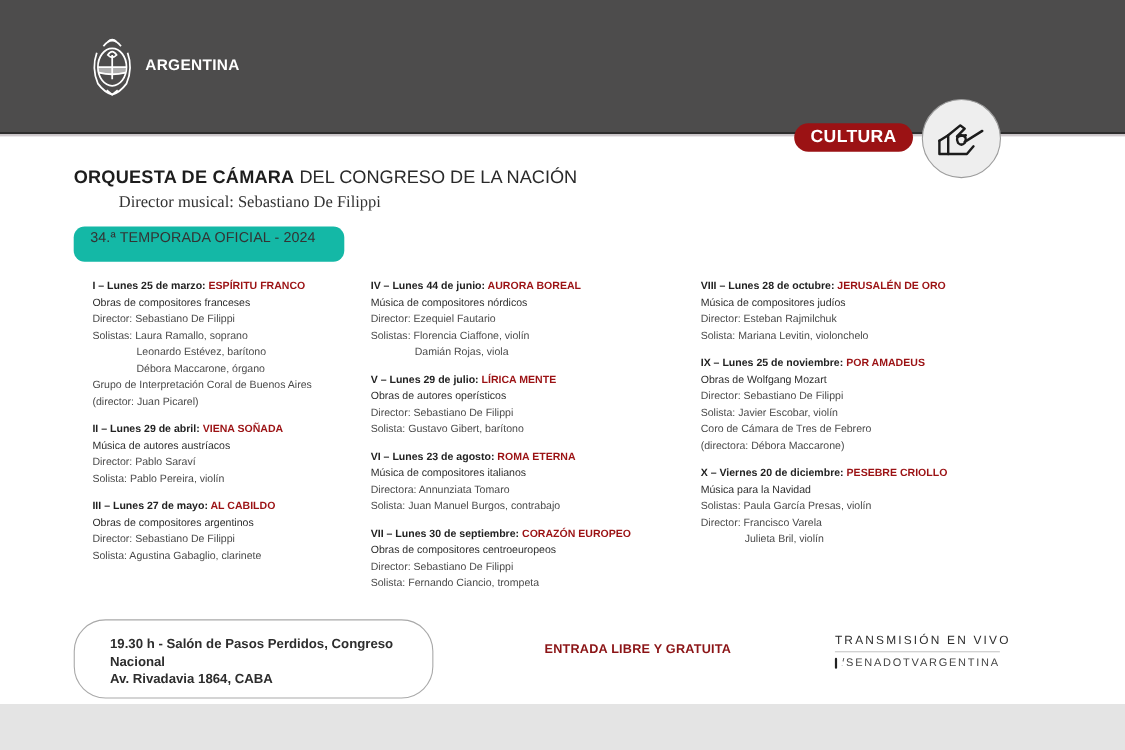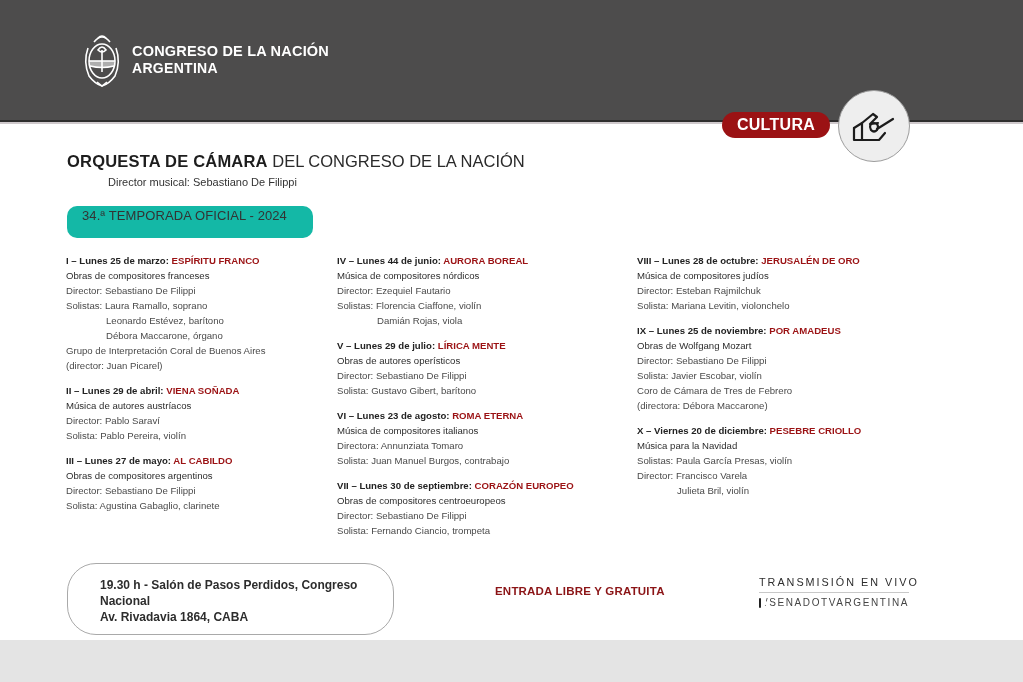--- a/index.html
+++ b/index.html
@@ -15,26 +15,26 @@
   .logo-text { margin-left: 10px; color: #fff; }
   .logo-title { font-family: "Liberation Sans", sans-serif; font-weight: bold; font-size: 14.5px; letter-spacing: 0.2px; line-height: 18px; }
   .logo-sub { font-family: "Liberation Sans", sans-serif; font-weight: bold; font-size: 14px; letter-spacing: 0.3px; line-height: 14px; margin-top: 1px; }
 
   .cultura-badge { position: absolute; left: 722px; top: 112px; width: 108px; height: 26px; background: #9b1214; border-radius: 13px; color: #fff; font-family: "Liberation Sans", sans-serif; font-weight: bold; font-size: 16px; text-align: center; line-height: 26px; letter-spacing: 0.3px; }
   .cultura-icon { position: absolute; left: 838px; top: 90px; width: 72px; height: 72px; border-radius: 50%; background: #eeeeee; border: 1.5px solid #9c9c9c; display: flex; align-items: center; justify-content: center; }
 
   .title { position: absolute; left: 67px; top: 152px; font-family: "Liberation Sans", sans-serif; font-size: 16.5px; color: #1d1d1d; white-space: nowrap; }
   .title b { font-weight: bold; letter-spacing: 0.2px; }
   .title span.light { font-weight: normal; color: #2a2a2a; }
-  .subtitle { position: absolute; left: 68px; top: 176px; font-family: Liberation Sans, sans-serif; font-size: 11px; color: #333; padding-left: 40px; }
+  .subtitle { position: absolute; left: 68px; top: 176px; font-family: Liberation Serif, serif; font-size: 15px; color: #333; padding-left: 40px; }
 
   .season-pill { position: absolute; left: 67px; top: 206px; width: 246px; height: 32px; background: #14b8a6; border-radius: 10px; font-family: "Liberation Sans", sans-serif; font-size: 13px; color: #333; line-height: 20px; padding-left: 15px; letter-spacing: 0.1px; }
 
   .col { position: absolute; top: 253px; font-family: "Liberation Sans", sans-serif; font-size: 9.6px; line-height: 15px; color: #3b3b3b; }
-  .col1 { left: 66px; width: 260px; }
+  .col1 { left: 84px; width: 260px; }
   .col2 { left: 337px; width: 280px; }
   .col3 { left: 637px; width: 280px; }
   .concert { margin-bottom: 10px; }
   .concert-head { font-weight: bold; color: #222; }
   .concert-name { color: #9b1214; font-weight: bold; }
   .line { color: #4a4a4a; white-space: nowrap; }
   .line.indent { padding-left: 40px; }
   .line.dark { color: #2d2d2d; }
 
   .venue-pill { position: absolute; left: 67px; top: 563px; width: 327px; height: 72px; border: 1.2px solid #a9a9a9; border-radius: 29px; font-family: "Liberation Sans", sans-serif; font-weight: bold; font-size: 12px; color: #2d2d2d; padding: 13px 0 0 32px; line-height: 16px; }
@@ -61,21 +61,20 @@
           <line x1="7" y1="33" x2="33" y2="33"></line>
           <line x1="20" y1="22" x2="20" y2="44"></line>
           <path d="M16 22 q4 -6 8 0 q-4 4 -8 0z"></path>
           <path d="M8 38 q12 3 24 0"></path>
           <path d="M6 20 q-5 14 1 28 q6 8 13 10 q7 -2 13 -10 q6 -14 1 -28"></path>
           <path d="M15 54 l5 4 l5 -4"></path>
         </g>
         <rect x="8" y="33" width="24" height="6" fill="#ffffff" opacity="0.55"></rect>
       </svg>
       <div class="logo-text">
-        <div class="logo-title">CONGRESO DE LA NACIÓN</div>
         <div class="logo-sub">ARGENTINA</div>
       </div>
     </div>
   </div>
   <div class="header-shadow"></div>
 
   <div class="cultura-badge">CULTURA</div>
   <div class="cultura-icon">
     <svg width="46" height="40" viewBox="0 0 46 40">
       <g fill="none" stroke="#1c1c1c" stroke-width="2.2" stroke-linejoin="round" stroke-linecap="round">

